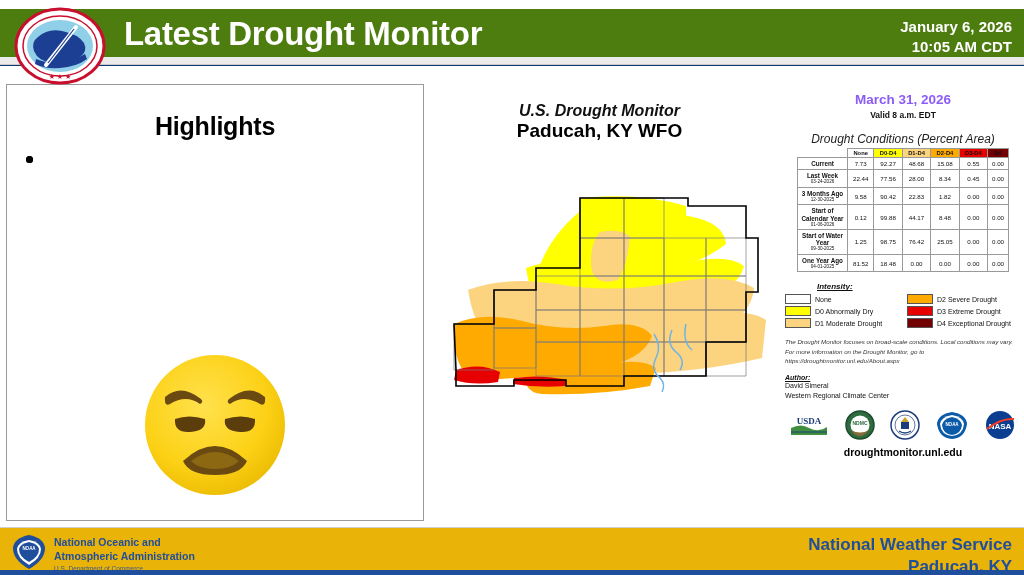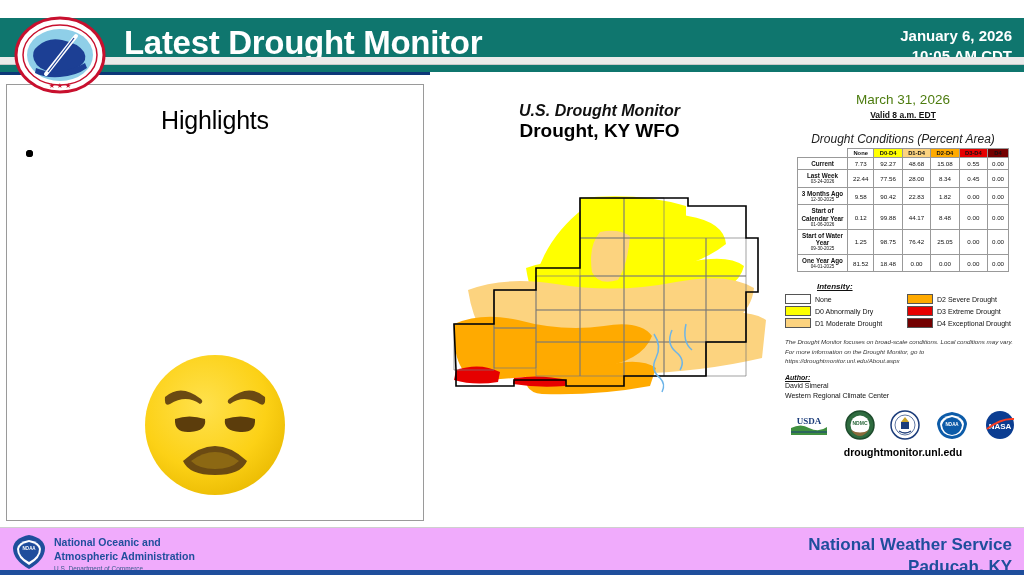--- a/index.html
+++ b/index.html
@@ -5,22 +5,22 @@
   * { box-sizing: border-box; margin: 0; padding: 0; }
   html, body {
     width: 1024px; height: 575px;
     font-family: "Liberation Sans", sans-serif;
     background: #ffffff; overflow: hidden;
   }
   .page { position: relative; width: 1024px; height: 575px; background:#fff; }
 
   
   .header {
-    position: absolute; left: 0; top: 18px; width: 1024px; height: 57px;
-    background: #0f766e;
+    position: absolute; left: 0; top: 9px; width: 1024px; height: 57px;
+    background: #4d7c0f;
     border-bottom: 3px solid #0d3878;
   }
   .header-accent {
     position:absolute; left:0; top:57px; width:1024px; height:8px;
     background:#eaeaea; border-bottom:1px solid #c8c8c8;
   }
   .nws-seal {
     position:absolute; left:6px; top:-2px; width:108px; height:78px; z-index:5;
   }
   .header-title {
@@ -35,22 +35,22 @@
     font-size: 15px; font-weight: bold; line-height: 1.35;
   }
 
   
   .highlights {
     position: absolute; left: 6px; top: 84px;
     width: 418px; height: 437px;
     background: #ffffff; border: 1px solid #9a9a9a;
   }
   .highlights-title {
-    text-align: center; font-size: 25px; font-weight: normal;
-    color: #000; margin-top: 21px; letter-spacing: -0.2px;
+    text-align: center; font-size: 25px; font-weight: bold;
+    color: #000; margin-top: 27px; letter-spacing: -0.2px;
   }
   .hl-list { list-style: none; margin: 8px 8px 0 14px; }
   .hl-list li {
     position: relative; padding-left: 26px; margin-bottom: 2px;
     font-size: 17.5px; line-height: 1.25; color: #111;
   }
   .hl-list li .bullet {
     position: absolute; left: 5px; top: 7px;
     width: 7px; height: 7px; border-radius: 50%; background: #000;
   }
@@ -70,23 +70,23 @@
     position:absolute; left:0; right:255px; top:48px; text-align:center;
     font-size: 19px; font-weight: bold; color:#000;
   }
 
   
   .map-area { position:absolute; left:10px; top:100px; width:340px; height:250px; }
   .map-area svg { display:block; }
 
   
   .dm-right { position: absolute; left: 355px; top: 20px; width: 236px; }
-  .dm-date { text-align:center; font-size: 13.5px; font-weight:normal; color:#4d7c0f; }
+  .dm-date { text-align:center; font-size: 13.5px; font-weight:bold; color:#8b5cf6; }
   .dm-released { text-align:center; font-size: 8.5px; font-style:italic; font-weight:bold; color:#111; margin-top:3px; }
-  .dm-valid { text-align:center; font-size: 8.5px; font-weight:bold; color:#111; margin-top:3px;text-decoration:underline; }
+  .dm-valid { text-align:center; font-size: 8.5px; font-weight:bold; color:#111; margin-top:3px; }
 
   .tbl-caption { text-align:center; font-size: 12px; font-style:italic; color:#222; margin-top:12px; }
 
   table.dm-table { border-collapse: collapse; margin: 2px auto 0; width: 212px; }
   table.dm-table td, table.dm-table th {
     border: 1px solid #999; font-size: 6.2px; text-align:center;
     padding: 1px 0; color:#111; font-weight:normal;
   }
   table.dm-table th { font-size: 5.8px; font-weight: bold; height: 9px; }
   table.dm-table td.rowlab {
@@ -112,21 +112,21 @@
   .author-hd { font-size: 7px; font-style:italic; font-weight:bold; text-decoration:underline; color:#111; margin-top:9px; }
   .author-l { font-size: 7px; color:#111; line-height:1.45; }
 
   .logos { display:flex; align-items:center; justify-content:space-between; margin-top:9px; padding: 0 4px; }
   .logos svg { display:block; }
   .dm-url { text-align:center; font-size: 10.5px; font-weight:bold; color:#000; margin-top:6px; }
 
   
   .footer {
     position:absolute; left:0; bottom:0; width:1024px; height:48px;
-    background:#f0abfc; border-top:1px solid #cfcfcf;
+    background:#eab308; border-top:1px solid #cfcfcf;
   }
   .footer-noaa-logo { position:absolute; left:12px; top:6px; }
   .footer-noaa-text { position:absolute; left:54px; top:7px; color:#1f4e9c; font-size:10.5px; font-weight:bold; line-height:1.35; }
   .footer-noaa-dept { font-size:6.5px; font-weight:normal; color:#3a5a8c; display:block; margin-top:2px; }
   .footer-right { position:absolute; right:12px; top:6px; text-align:right; color:#1f4e9c; font-size:17px; font-weight:bold; line-height:1.3; }
   .footer-bar { position:absolute; left:0; bottom:0; width:1024px; height:5px; background:#1f4e9c; }
 </style>
 </head>
 <body>
 
@@ -175,21 +175,21 @@
         <path d="M116 70 q-14 -5 -30 0 q-2 12 15 13 q16 1 15 -13 z" fill="#5c3d0c"></path>
         <path d="M44 112 q32 -30 64 0 q-6 14 -32 14 q-26 0 -32 -14 z" fill="#6b4a12"></path>
         <path d="M52 112 q24 -18 48 0 q-8 8 -24 8 q-16 0 -24 -8 z" fill="#f0c419" opacity="0.25"></path>
       </svg>
     </div>
   </div>
 
   <div class="dm-panel">
 
     <div class="dm-title-sub">U.S. Drought Monitor</div>
-    <div class="dm-title-main">Drought, KY WFO</div>
+    <div class="dm-title-main">Paducah, KY WFO</div>
 
     <div class="map-area">
       <svg width="340" height="250" viewBox="0 0 340 250">
 
         <path d="M96 104 q12 -40 48 -68 q60 -4 104 8 q36 6 38 28 q-22 18 -60 26 q-30 30 -78 48 q-34 10 -52 -42 z" fill="#ffff00"></path>
         <path d="M140 26 q60 -6 106 8 l0 44 q-50 10 -104 4 z" fill="#ffff00"></path>
         <path d="M86 96 q34 -12 78 -4 q46 10 86 -2 q38 -8 54 4 q-6 26 -54 34 q-60 12 -112 24 q-42 8 -52 -56 z" fill="#ffff00"></path>
 
         <path d="M28 118 q36 -14 88 -6 q60 10 120 -2 q52 -10 78 6 q-4 40 -70 52 q-76 14 -140 20 q-64 6 -76 -70 z" fill="#fcd37f"></path>
         <path d="M150 150 q60 6 118 -6 q40 -8 58 4 l-4 38 q-60 14 -130 16 q-50 2 -42 -52 z" fill="#fcd37f"></path>

